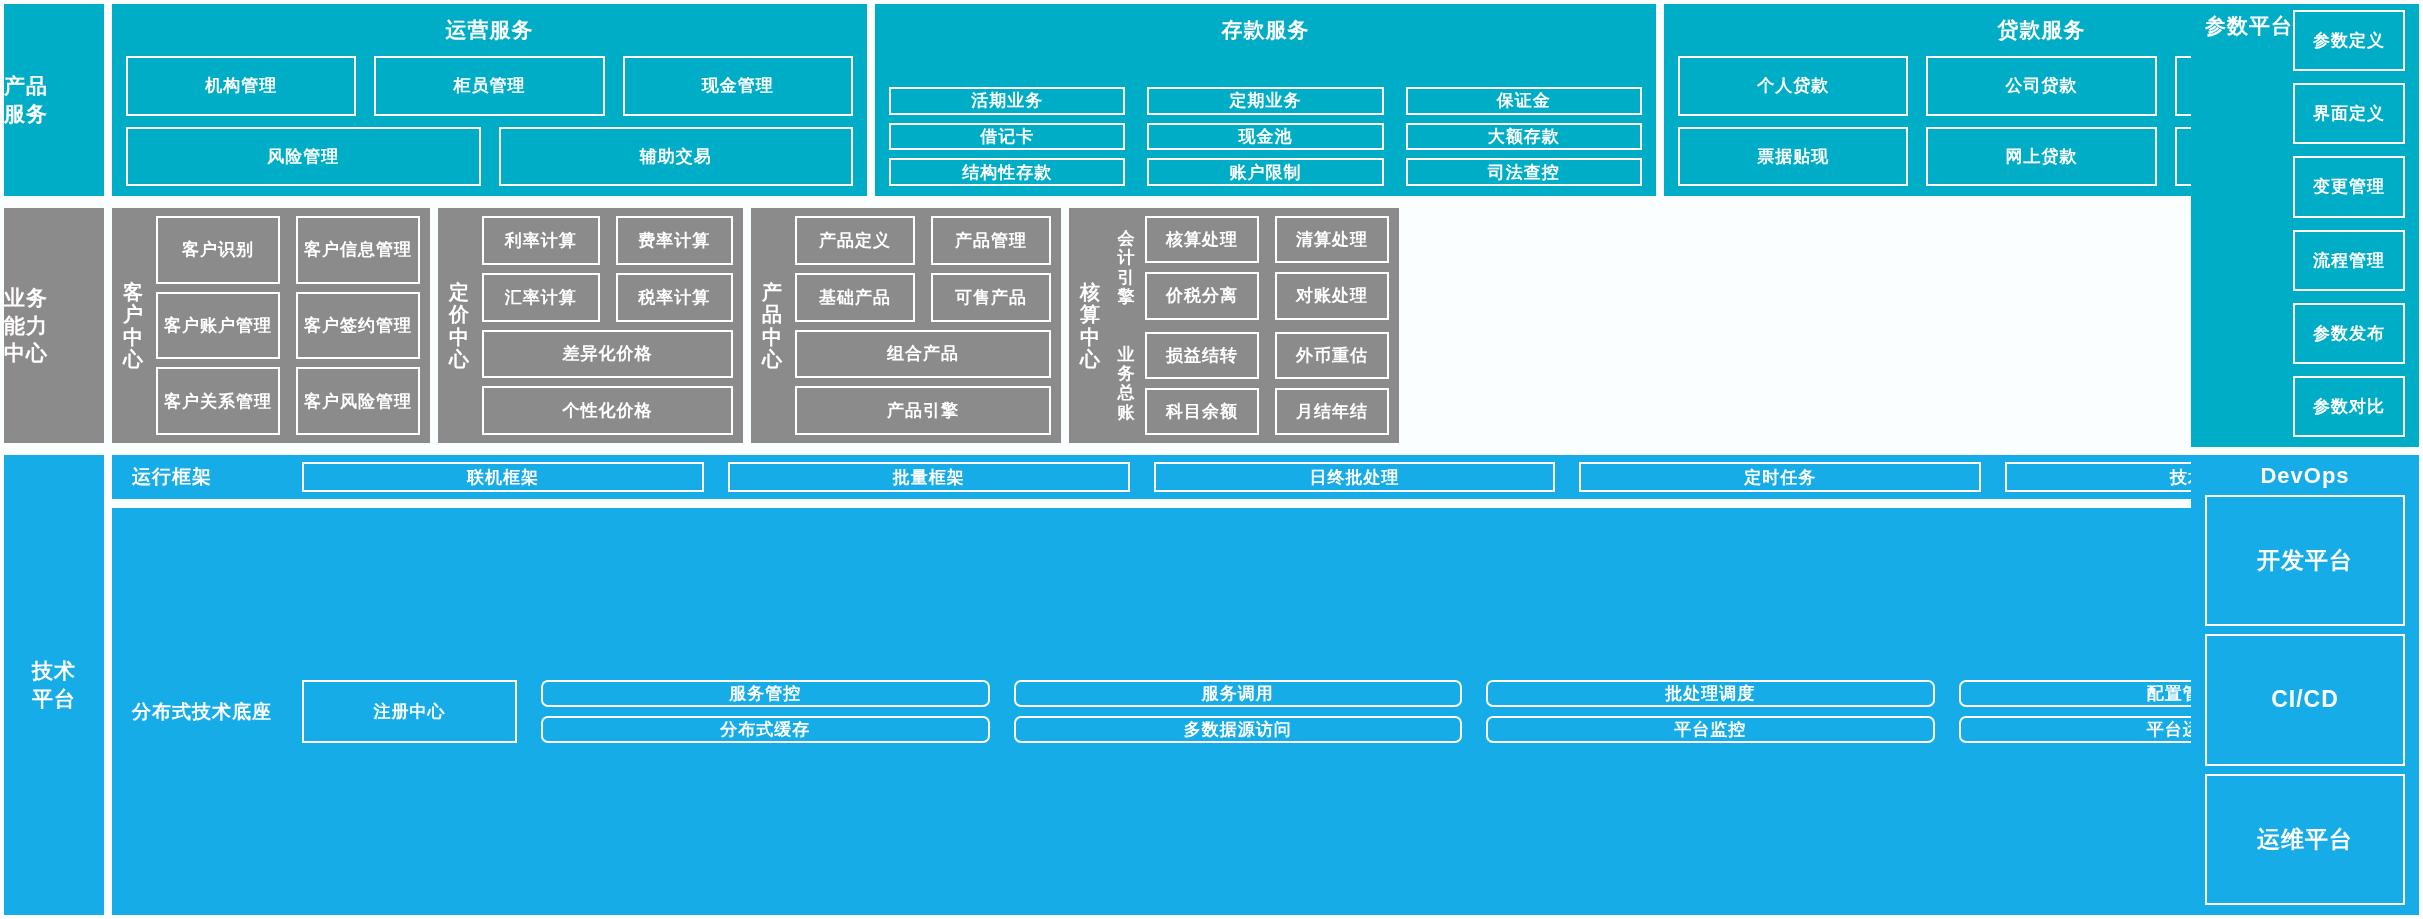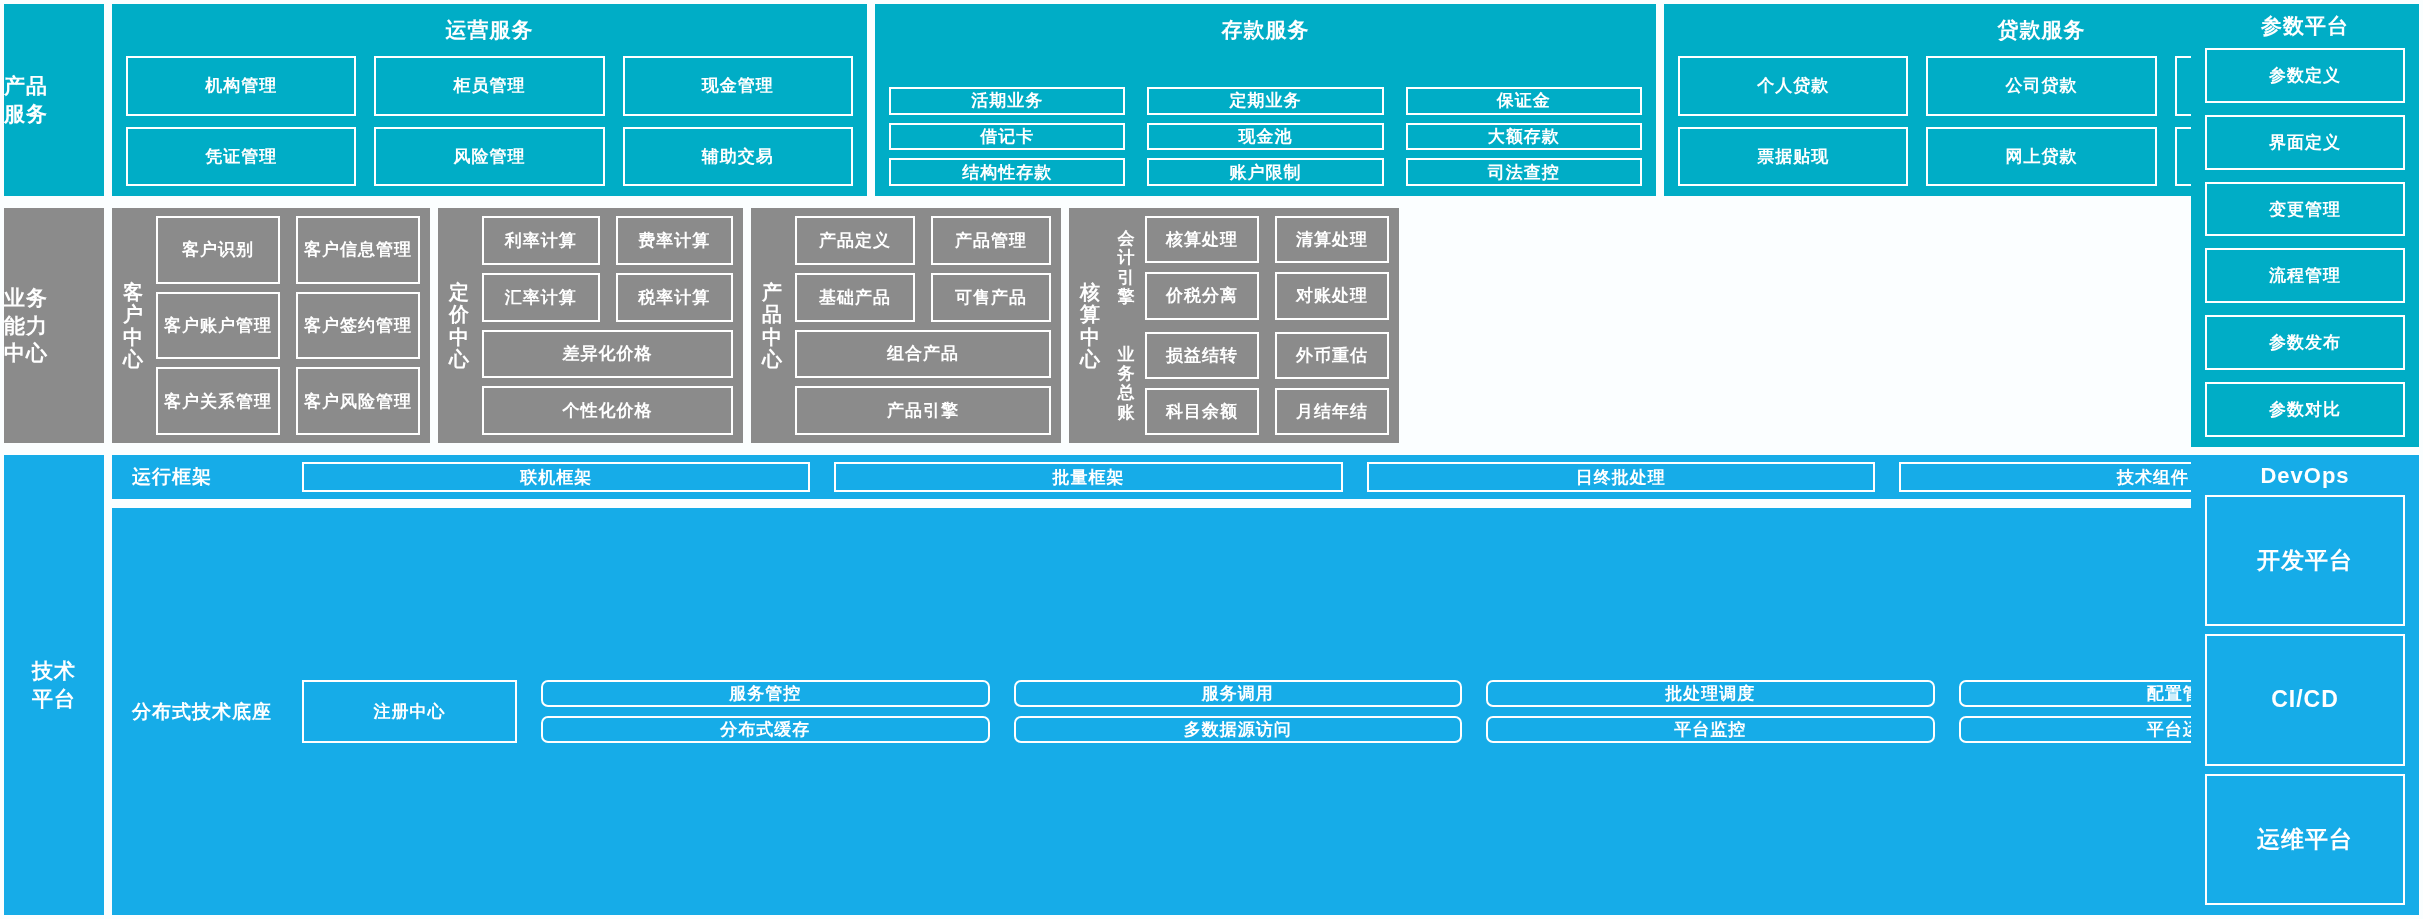--- a/index.html
+++ b/index.html
@@ -37,21 +37,21 @@
   #row1 .grid .gr{display:flex;gap:18px;flex:1 1 auto;}
   #row1 .grid .gr .box{flex:1 1 0;min-height:0;}
   #op{flex:0 0 419px;}
   #dp{flex:0 0 430px;}
   #ln{flex:0 0 613px;}
   #dp .grid{gap:8px;margin-top:31px;}
   #dp .grid .gr{gap:22px;}
 
   
   #param{position:absolute;left:2191px;top:4px;width:228px;height:443px;padding:6px 14px 10px 14px;
-         display:flex;flex-direction:column;box-sizing:border-box;}
+         display:flex;box-sizing:border-box;}
   #param .sec-title{margin:2px 0 8px 0;}
   #param .plist{display:flex;flex-direction:column;gap:12px;flex:1 1 auto;}
   #param .plist .box{flex:1 1 0;font-size:17px;}
 
   
   #row2{top:208px;height:235px;}
   #row2 .cap{display:flex;padding:8px 10px 8px 6px;box-sizing:border-box;}
   #row2 .capbody{display:flex;flex-direction:column;gap:8px;flex:1 1 auto;margin-left:8px;}
   #row2 .capbody .gr{display:flex;gap:16px;flex:1 1 auto;}
   #row2 .capbody .gr .box{flex:1 1 0;font-size:17px;}
@@ -105,21 +105,20 @@
 
     <div class="panel svc" id="op">
       <div class="sec-title">运营服务</div>
       <div class="grid">
         <div class="gr">
           <div class="box">机构管理</div>
           <div class="box">柜员管理</div>
           <div class="box">现金管理</div>
         </div>
         <div class="gr">
-          <div class="box">凭证管理</div>
           <div class="box">风险管理</div>
           <div class="box">辅助交易</div>
         </div>
       </div>
     </div>
 
     <div class="panel svc" id="dp">
       <div class="sec-title">存款服务</div>
       <div class="grid">
         <div class="gr">
@@ -310,20 +309,21 @@
     </div>
 
     <div id="techcol">
 
       <div class="tband" id="runband">
         <div class="tlabel">运行框架</div>
         <div class="titems">
           <div class="box">联机框架</div>
           <div class="box">批量框架</div>
           <div class="box">日终批处理</div>
+          <div class="box">定时任务</div>
           <div class="box">技术组件</div>
         </div>
       </div>
 
       <div class="tband" id="baseband">
         <div class="tlabel">分布式技术底座</div>
         <div class="bwrap">
           <div class="reg">
             <div class="box">注册中心</div>
           </div>

